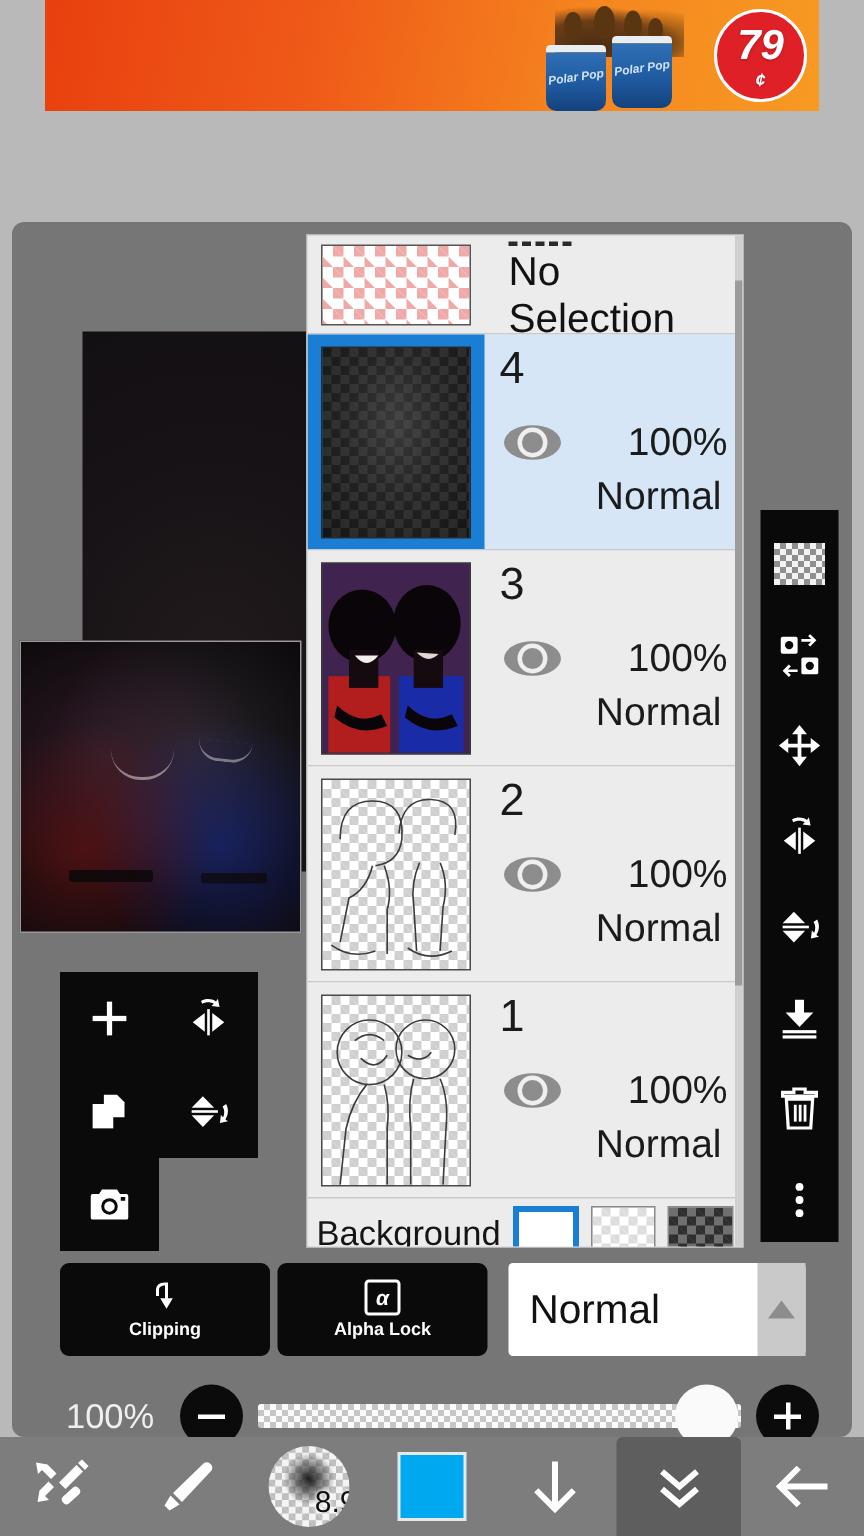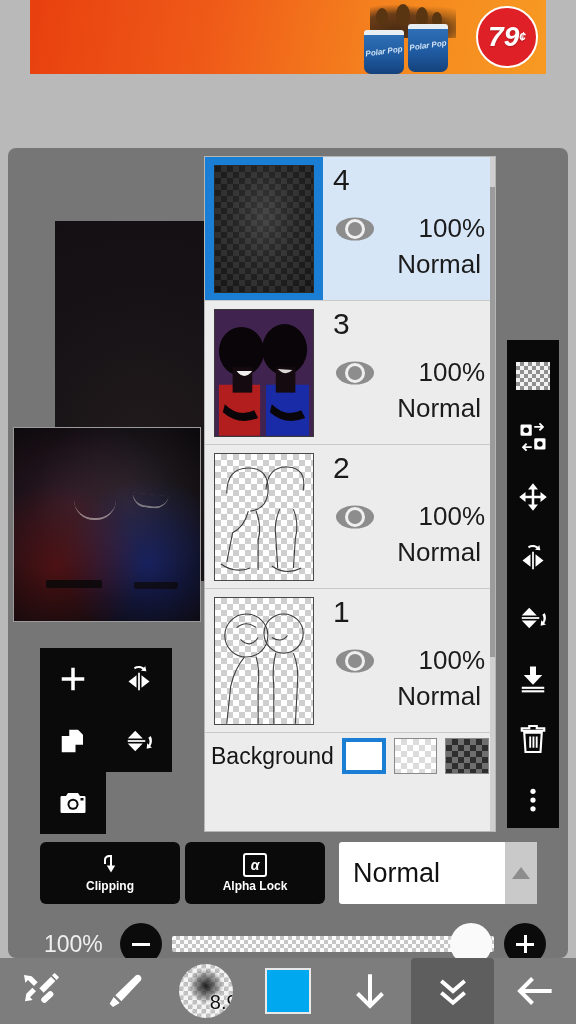--- a/index.html
+++ b/index.html
@@ -42,20 +42,21 @@
   }
   .splash i {
     position: absolute; background: #5a3512; border-radius: 50%;
   }
   .ad-price {
     position: absolute; right: 8px; top: 6px; width: 62px; height: 62px;
     border-radius: 50%; background: #e02027; border: 2px solid #fff;
     display: flex; align-items: center; justify-content: center;
     color: #fff; font-weight: bold; font-size: 28px; font-style: italic;
     text-shadow: 0 1px 2px rgba(0,0,0,.25);
+    flex-direction: column;
   }
   .ad-price sup { font-size: 12px; vertical-align: super; }
 
   
   .app-shell {
     position: absolute; left: 8px; top: 148px; width: 560px; height: 730px;
     background: #767676; border-radius: 8px;
   }
   .canvas-stage {
     position: absolute; left: 8px; top: 148px; width: 560px; height: 730px;
@@ -385,20 +386,29 @@
             <circle cx="12" cy="13" r="2.8" fill="#fff"></circle>
           <rect x="18" y="8" width="2.4" height="2" fill="#0a0a0a"></rect>
         </svg>
       </div>
       <div class="lt-btn blank"></div>
     </div>
   </div>
 
   <div class="layers-panel">
 
+    <div class="layer-row sel-row">
+      <div class="thumb-wrap">
+        <div class="thumb"></div>
+      </div>
+      <div class="layer-meta">
+        <div class="sel-dash"></div>
+        <div class="sel-title">No Selection</div>
+      </div>
+    </div>
 
     <div class="layer-row selected">
       <div class="thumb-wrap">
         <div class="thumb dark"></div>
       </div>
       <div class="layer-meta">
         <div class="layer-num">4</div>
         <div class="layer-ctrl">
           <svg class="eye" viewBox="0 0 40 26">
             <ellipse cx="20" cy="13" rx="19" ry="11.5" fill="#8d8d8d"></ellipse>

